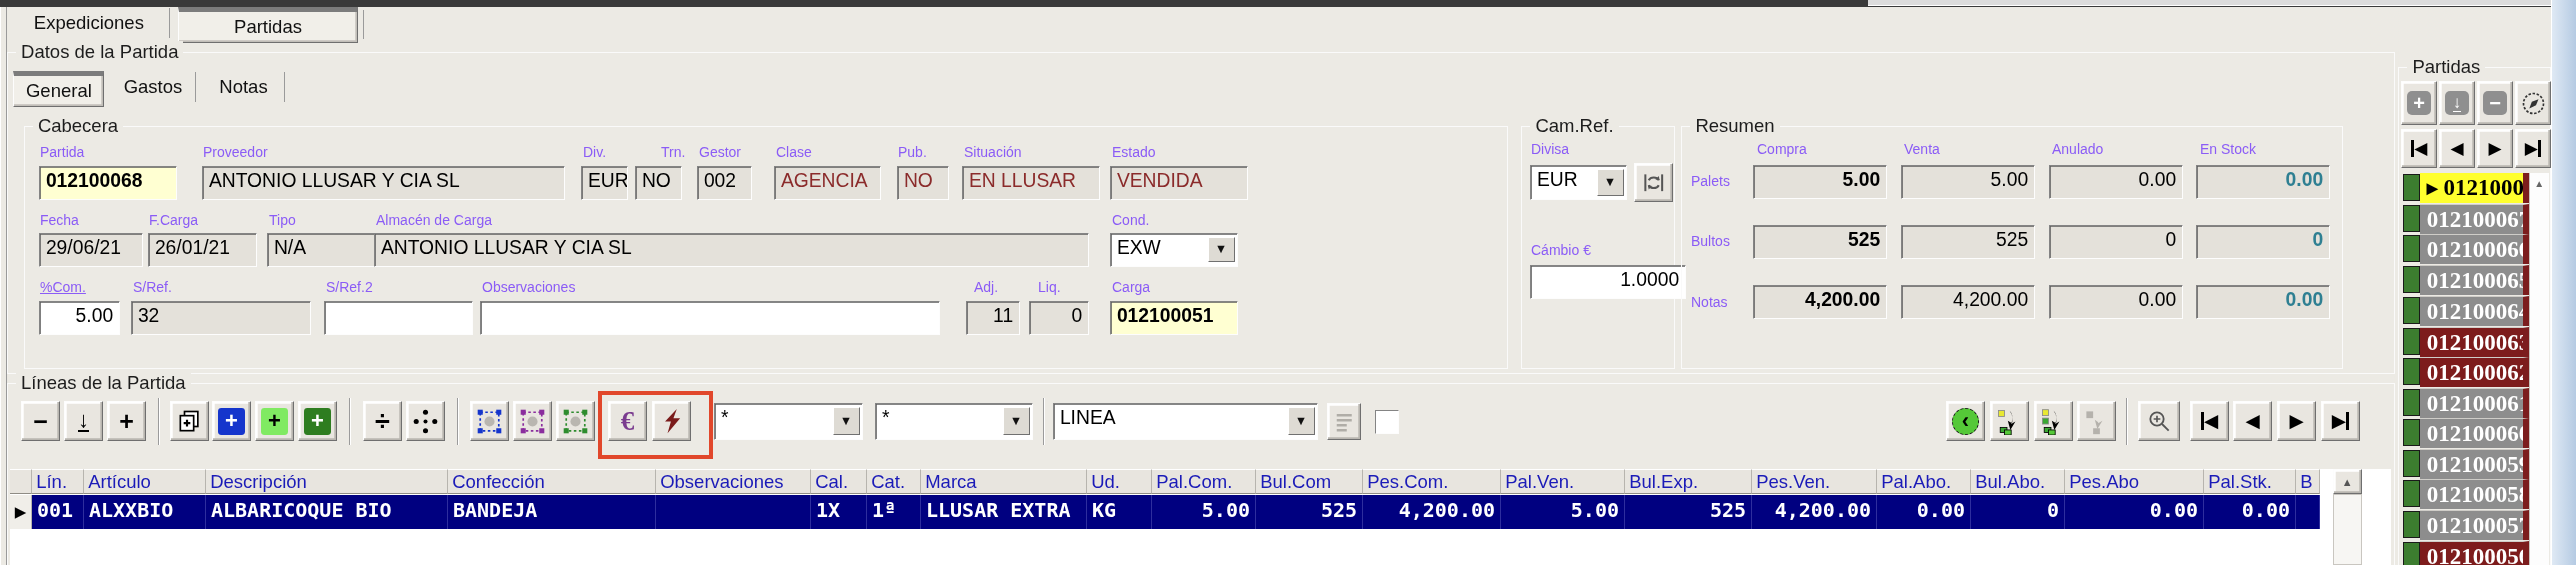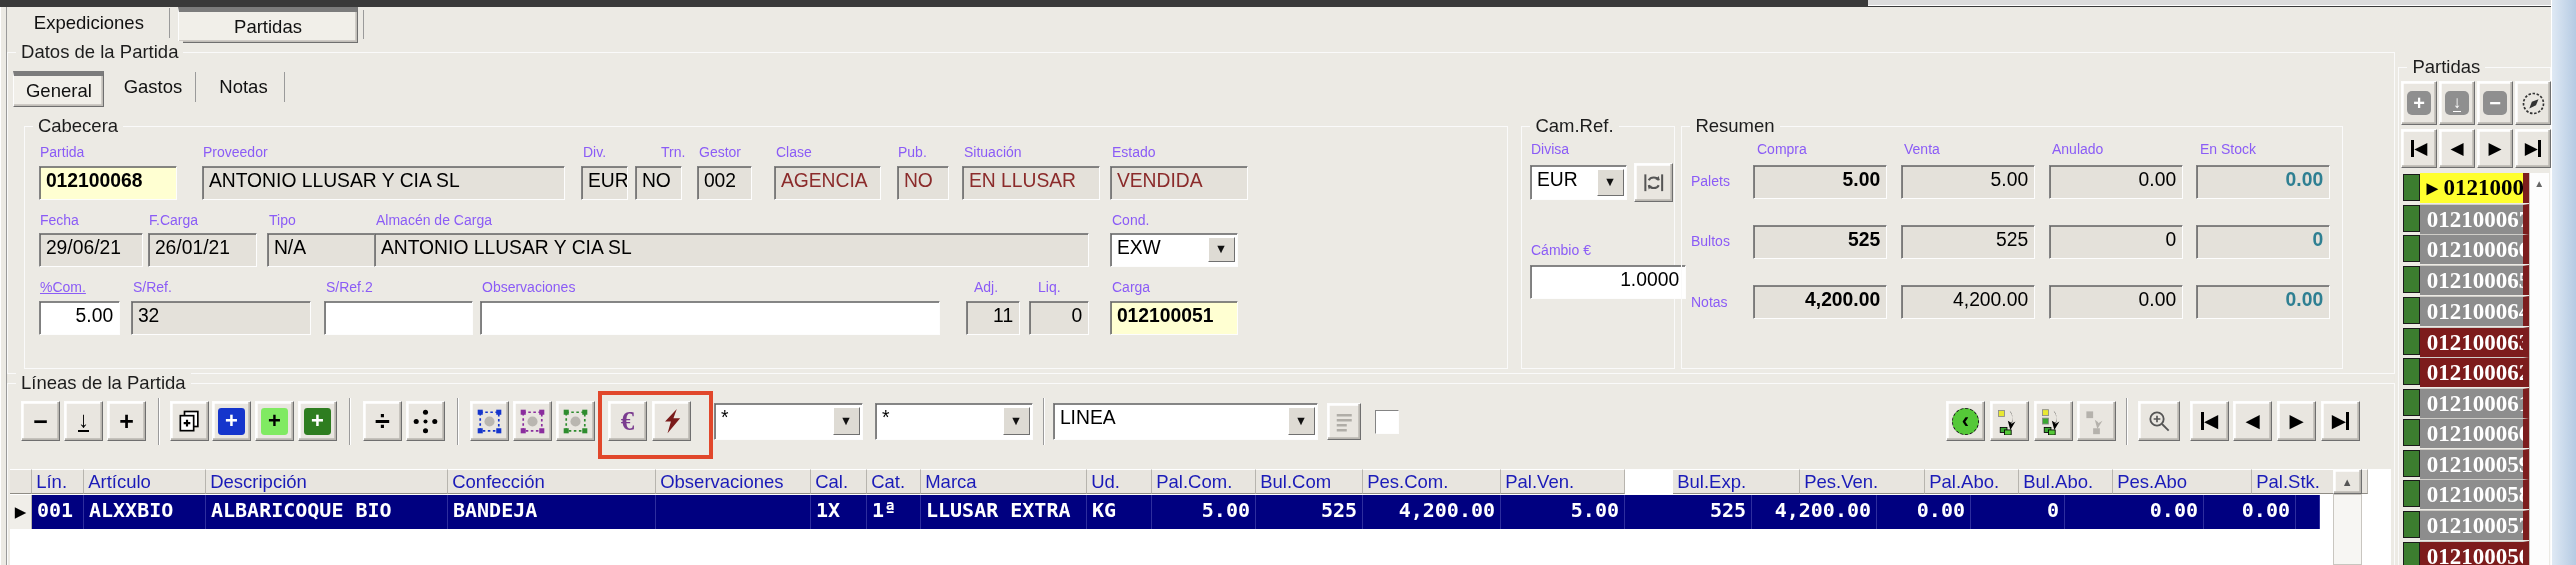--- a/index.html
+++ b/index.html
@@ -350,21 +350,21 @@
     <div class="th" style="width:208px;">Confección</div>
     <div class="th" style="width:155px;">Observaciones</div>
     <div class="th" style="width:56px;">Cal.</div>
     <div class="th" style="width:54px;">Cat.</div>
     <div class="th" style="width:166px;">Marca</div>
     <div class="th" style="width:65px;">Ud.</div>
     <div class="th" style="width:104px;">Pal.Com.</div>
     <div class="th" style="width:107px;">Bul.Com</div>
     <div class="th" style="width:138px;">Pes.Com.</div>
     <div class="th" style="width:124px;">Pal.Ven.</div>
-    <div class="th" style="width:127px;margin-left:48px;">Bul.Exp.</div>
+    <div class="th" style="width:127px;">Bul.Exp.</div>
     <div class="th" style="width:125px;">Pes.Ven.</div>
     <div class="th" style="width:94px;">Pal.Abo.</div>
     <div class="th" style="width:94px;">Bul.Abo.</div>
     <div class="th" style="width:139px;">Pes.Abo</div>
     <div class="th" style="width:92px;">Pal.Stk.</div>
     <div class="th" style="width:23.5px;">B</div>
   </div>
 
   <div style="position:absolute;left:10px;top:495px;display:flex;">
     <div style="width:22px;height:34px;background:#f0eee9;border-right:1.7px solid #b7b4ae;box-sizing:border-box;font-size:15px;line-height:34px;text-align:center;flex:0 0 auto;">▶</div>

